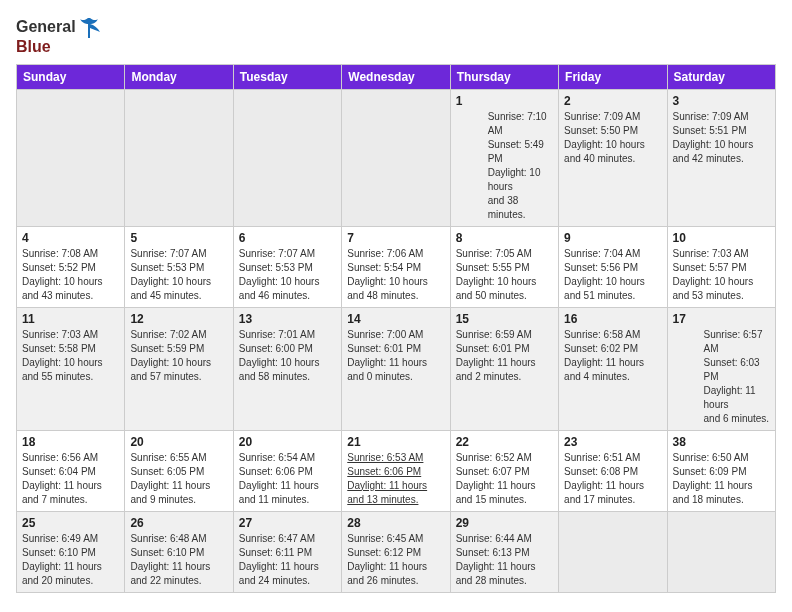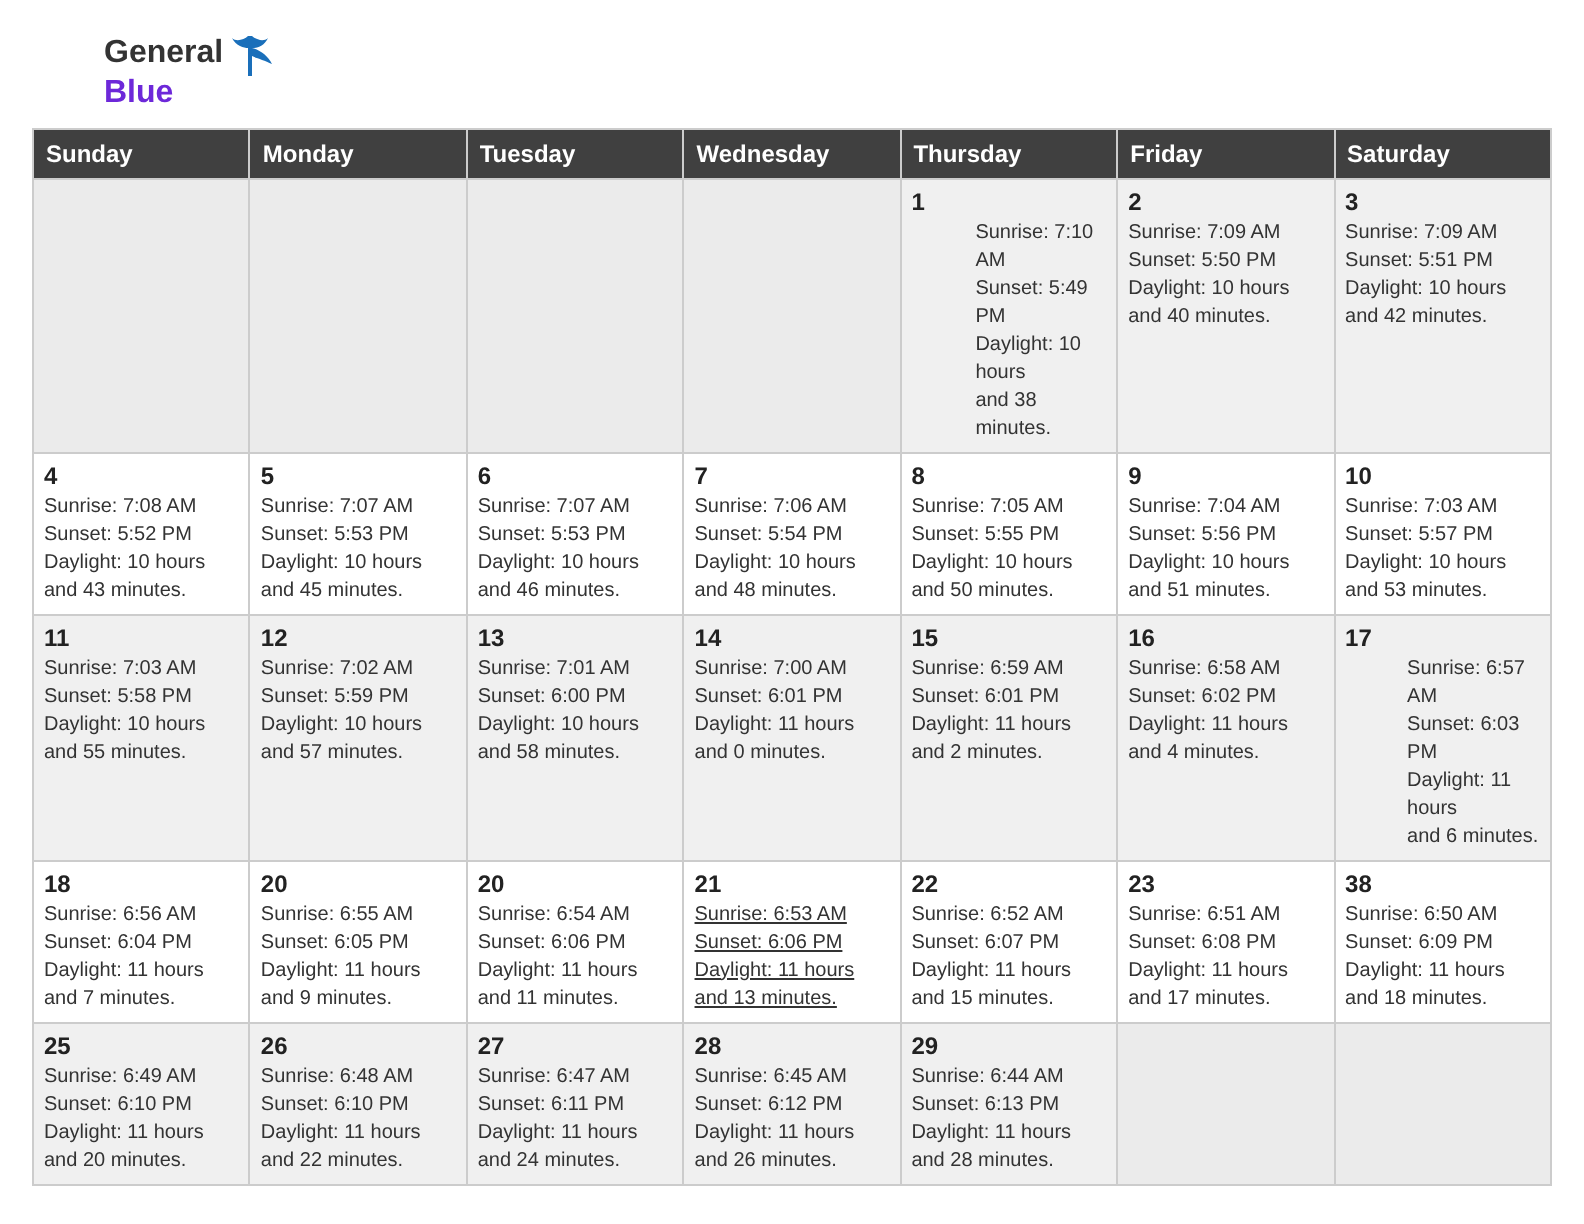--- a/index.html
+++ b/index.html
@@ -8,21 +8,20 @@
       background: #fff;
       width: 792px;
       min-height: 612px;
       padding: 16px;
     }
     .header-area {
       display: flex;
       justify-content: space-between;
       align-items: flex-start;
       margin-bottom: 8px;
-      margin-left: 36px;
     }
     .logo {
       display: flex;
       align-items: center;
     }
     .title-area {
       text-align: right;
     }
     .month-title {
       font-size: 32px;
@@ -33,21 +32,21 @@
     .location-title {
       font-size: 15px;
       color: #444;
     }
     .calendar {
       width: 100%;
       border-collapse: collapse;
       font-size: 11px;
     }
     .calendar th {
-      background-color: #404040;
+      background-color: #6d28d9;
       color: #fff;
       text-align: left;
       padding: 5px 6px;
       font-size: 12px;
       font-weight: bold;
       border: 1px solid #ccc;
     }
     .calendar td {
       border: 1px solid #ccc;
       vertical-align: top;
@@ -82,21 +81,21 @@
 
 <div class="header-area">
   <div class="logo">
   <div style="line-height:1.1">
     <div style="display:flex;align-items:center;gap:2px">
       <span style="font-size:16px;font-weight:bold;color:#333">General</span>
       <svg width="22" height="22" viewBox="0 0 22 22">
         <path d="M12 2 C14 4, 18 5, 20 3 C18 7, 15 8, 12 8 C16 9, 20 12, 22 16 C18 14, 14 13, 12 12 L12 22 L10 22 L10 8 C8 8, 4 7, 2 3 C4 5, 8 4, 10 2 Z" fill="#1a6fba"></path>
       </svg>
     </div>
-    <div style="font-size:16px;font-weight:bold;color:#6d28d9">Blue</div>
+    <div style="font-size:16px;font-weight:bold;color:#7f1d1d">Blue</div>
   </div>
 </div>
   <div class="title-area">
     <div class="month-title"></div>
     <div class="location-title"></div>
   </div>
 </div>
 
 <table class="calendar">
   <thead>

